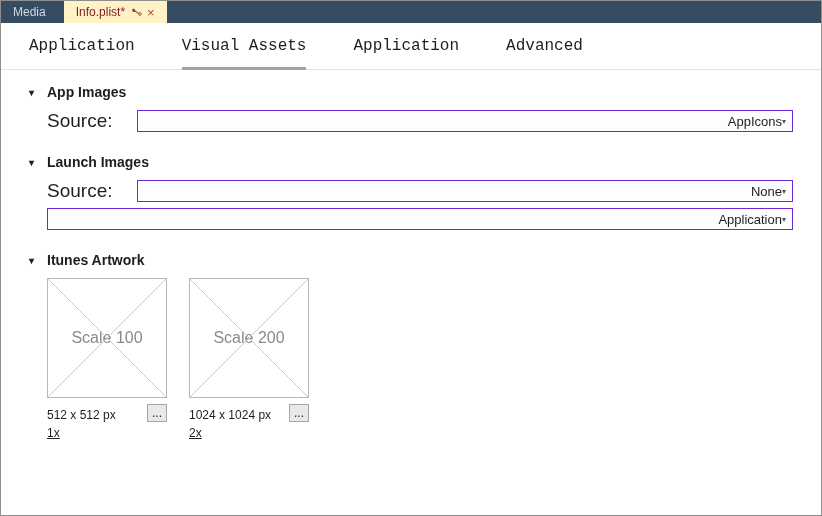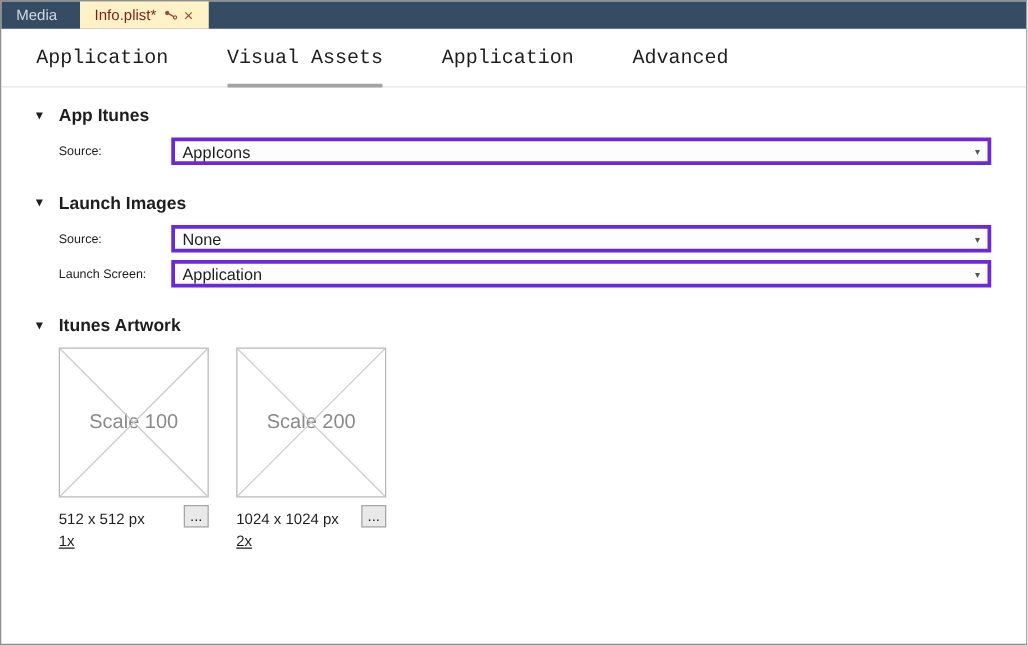--- a/index.html
+++ b/index.html
@@ -84,30 +84,30 @@
 
   .row {
     display: flex;
     align-items: center;
     margin: 6px 0;
   }
   .row label.key {
     width: 90px;
     text-align: left;
     padding-right: 6px;
-    font-size: 10px;
+    font-size: 19px;
   }
   .dropdown {
     flex: 1;
     height: 22px;
-    border: 3px solid #6d28d9;
+    border: 1px solid #6d28d9;
     background: #fdfdfd;
     display: flex;
     align-items: center;
-    justify-content: space-between;
+    justify-content: flex-end;
     padding: 0 6px;
     font-size: 13px;
     cursor: pointer;
   }
   .dropdown .caret {
     font-size: 8px;
     color: #555;
   }
 
   .artwork-row {
@@ -185,21 +185,21 @@
       <div class="subtab active">Visual Assets</div>
       <div class="subtab">Application</div>
       <div class="subtab">Advanced</div>
     </div>
 
     <div class="body">
 
       <div class="section">
         <div class="section-header">
           <span class="chev">▾</span>
-          <span>App Itunes</span>
+          <span>App Images</span>
         </div>
         <div class="row" style="padding-left:18px">
           <label class="key">Source:</label>
           <div class="dropdown">
             <span>AppIcons</span>
             <span class="caret">▾</span>
           </div>
         </div>
       </div>
 
@@ -209,21 +209,20 @@
           <span>Launch Images</span>
         </div>
         <div class="row" style="padding-left:18px">
           <label class="key">Source:</label>
           <div class="dropdown">
             <span>None</span>
             <span class="caret">▾</span>
           </div>
         </div>
         <div class="row" style="padding-left:18px">
-          <label class="key">Launch Screen:</label>
           <div class="dropdown">
             <span>Application</span>
             <span class="caret">▾</span>
           </div>
         </div>
       </div>
 
       <div class="section">
         <div class="section-header">
           <span class="chev">▾</span>

